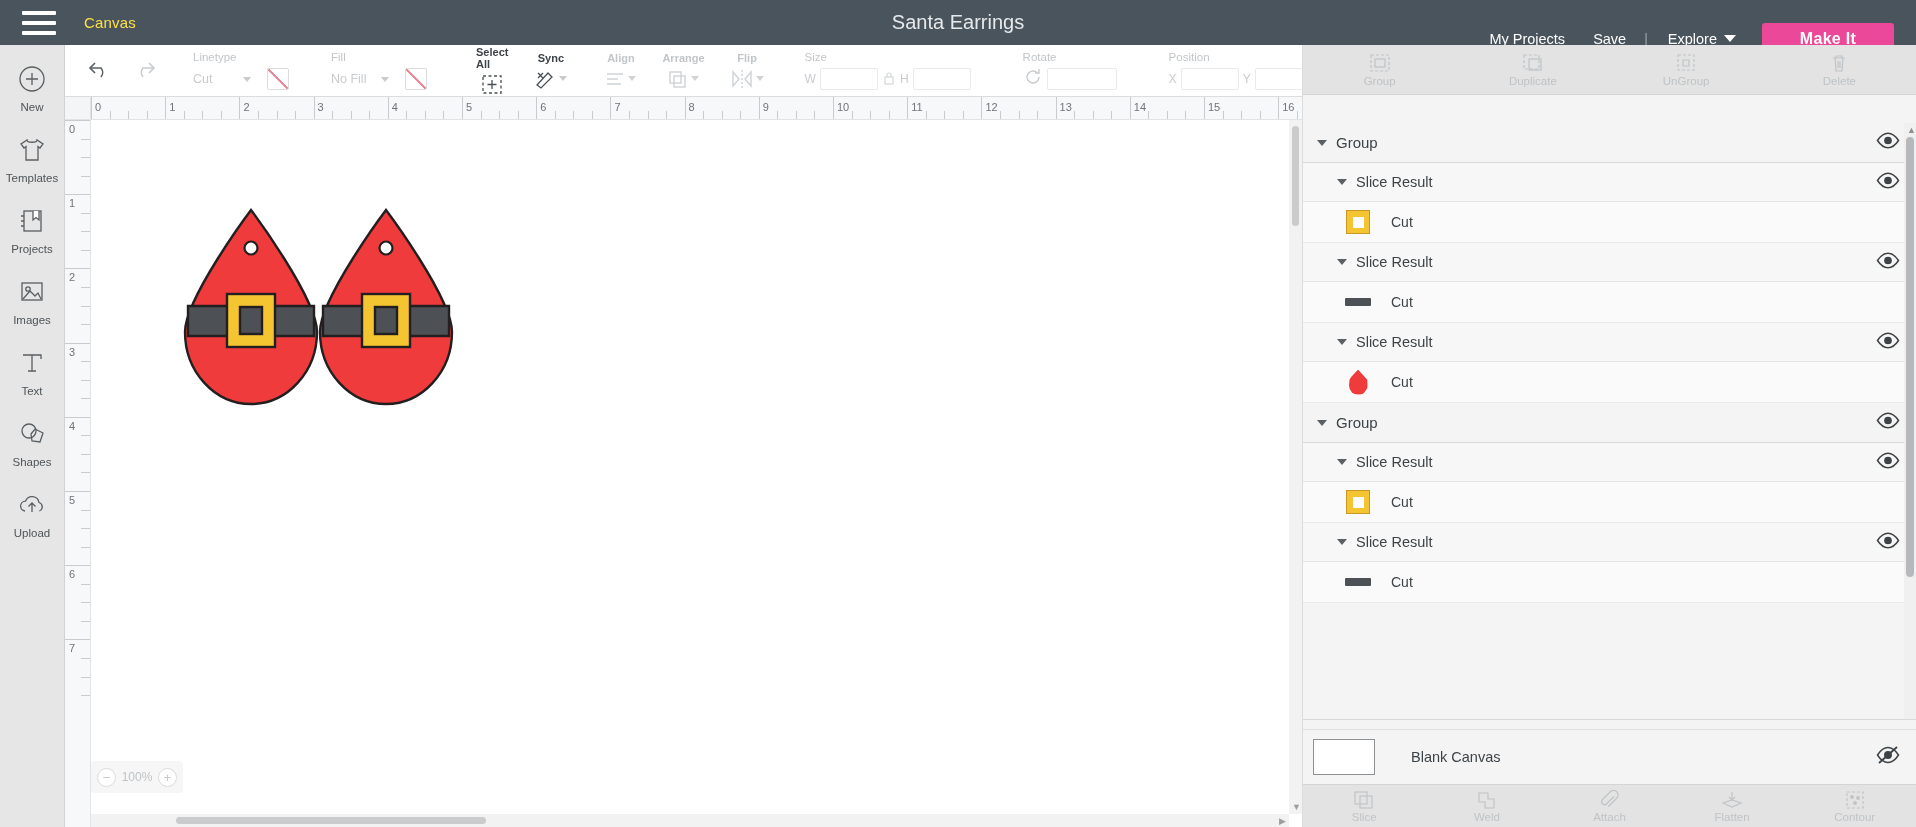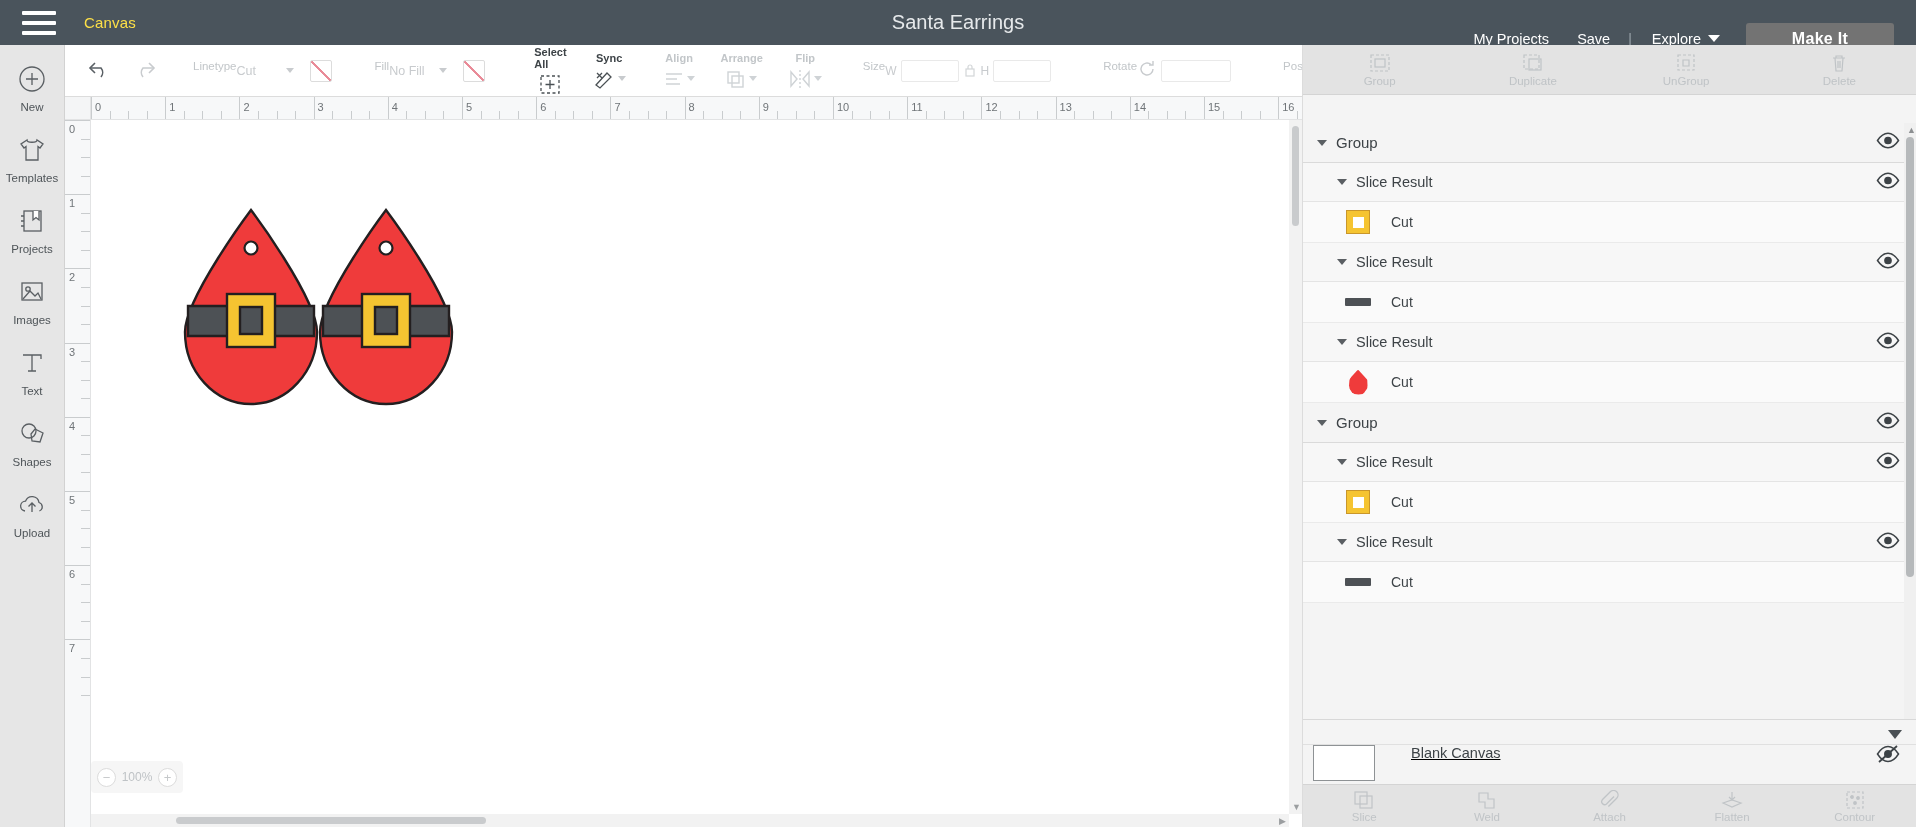--- a/index.html
+++ b/index.html
@@ -22,22 +22,22 @@
   .doc-title { position: absolute; left: 0; right: 0; text-align: center;
     color: #e6e9eb; font-size: 20px; pointer-events: none; }
   .top-right { position: absolute; right: 0; top: 16px; height: 45px;
     display: flex; align-items: center; gap: 0; }
   .tr-link { color: #ffffff; font-size: 14.5px; cursor: pointer; padding: 0 14px; }
   .tr-sep { color: #9aa3aa; font-size: 14px; padding: 0 4px; }
   .explore-wrap { display: flex; align-items: center; gap: 7px; padding: 0 12px 0 16px; cursor: pointer; text-align: right; }
   .chev { width: 0; height: 0; border-left: 6px solid transparent; border-right: 6px solid transparent;
     border-top: 7px solid #ffffff; }
   .makeit {
-    background: #737373; color: #ffffff; font-size: 16px; font-weight: bold;
-    width: 148px; height: 32px; border: none; border-radius: 3px; margin: 0 22px 0 14px;
+    background: #ec4899; color: #ffffff; font-size: 16px; font-weight: bold;
+    width: 132px; height: 32px; border: none; border-radius: 3px; margin: 0 22px 0 14px;
     cursor: pointer; letter-spacing: .3px;
   }
 
   
   .rail {
     position: absolute; top: 45px; left: 0; width: 65px; height: 782px;
     background: #e6e6e6; border-right: 1px solid #d2d2d2;
     display: flex; flex-direction: column; align-items: center; padding-top: 17px;
   }
   .rail-item { width: 65px; display: flex; flex-direction: column; align-items: center;
@@ -48,21 +48,21 @@
 
   
   .toolbar {
     position: absolute; top: 45px; left: 65px; width: 1237px; height: 52px;
     background: #ffffff; border-bottom: 1px solid #dcdcdc;
     display: flex; align-items: center;
   }
   .tb-div { width: 1px; height: 30px; background: #dddddd; }
   .undo-redo { display: flex; gap: 18px; padding: 0 18px 0 22px; }
   .arrow-btn { cursor: pointer; }
-  .field-col { display: flex; flex-direction: row; justify-content: flex-end;
+  .field-col { display: flex; flex-direction: column; justify-content: flex-end;
     margin-right: 4px; padding: 0 8px; }
   .f-lbl { font-size: 11.5px; color: #c2c6c9; margin-bottom: 5px; }
   .f-row { display: flex; align-items: center; gap: 6px; }
   .f-val { font-size: 12.5px; color: #c8cbce; }
   .caret { width: 0; height: 0; border-left: 4px solid transparent; border-right: 4px solid transparent;
     border-top: 5px solid #c8cbce; }
   .swatch { width: 22px; height: 22px; border: 1px solid #dcdcdc; border-radius: 2px;
     background: linear-gradient(to top right, transparent 46%, #e98b98 46%, #e98b98 54%, transparent 54%); }
   .tb-btn { display: flex; flex-direction: column; align-items: center; justify-content: center;
     padding: 0 13px; cursor: pointer; }
@@ -133,23 +133,23 @@
   .chip-drop { width: 19px; height: 25px; background: #ef3b3b;
     border-radius: 50% 50% 50% 50% / 62% 62% 38% 38%; clip-path: polygon(50% 0%, 100% 42%, 100% 74%, 76% 100%, 24% 100%, 0% 74%, 0% 42%); }
   .scroll-rail { position: absolute; top: 78px; right: 0; bottom: 108px; width: 12px; background: #f0f0f0; }
   .scroll-thumb { position: absolute; top: 14px; left: 2px; width: 8px; height: 440px;
     background: #b6b9bb; border-radius: 4px; }
   .lmore { position: absolute; left: 0; right: 0; bottom: 78px; height: 30px;
     border-top: 1px solid #d8d8d8; display: flex; align-items: center; justify-content: flex-end;
     padding-right: 14px; background: #f4f4f4; }
   .dncaret { width: 0; height: 0; border-left: 7px solid transparent; border-right: 7px solid transparent;
     border-top: 9px solid #4a5054; }
-  .blankrow { position: absolute; left: 0; right: 0; bottom: 43px; height: 40px;
-    display: flex; padding: 0 16px 0 10px; background: #f4f4f4;
-    border-top: 1px solid #e0e0e0; text-decoration: underline; }
+  .blankrow { position: absolute; left: 0; right: 0; bottom: 43px; height: 55px;
+    display: flex; align-items: center; padding: 0 16px 0 10px; background: #f4f4f4;
+    border-top: 1px solid #e0e0e0; }
   .blank-thumb { width: 62px; height: 36px; background: #ffffff; border: 1px solid #8e9295; }
   .blank-lbl { font-size: 14.5px; color: #3d4347; margin-left: 36px; }
   .rbottom { position: absolute; left: 0; right: 0; bottom: 0; height: 43px; background: #e3e3e3;
     display: flex; border-top: 1px solid #d4d4d4; }
   .rbtn { flex: 1; display: flex; flex-direction: column; align-items: center; justify-content: center;
     color: #c0c4c7; cursor: pointer; }
   .rbtn-lbl { font-size: 11.5px; color: #c0c4c7; margin-top: 1px; }
 </style>
 </head>
 <body>

